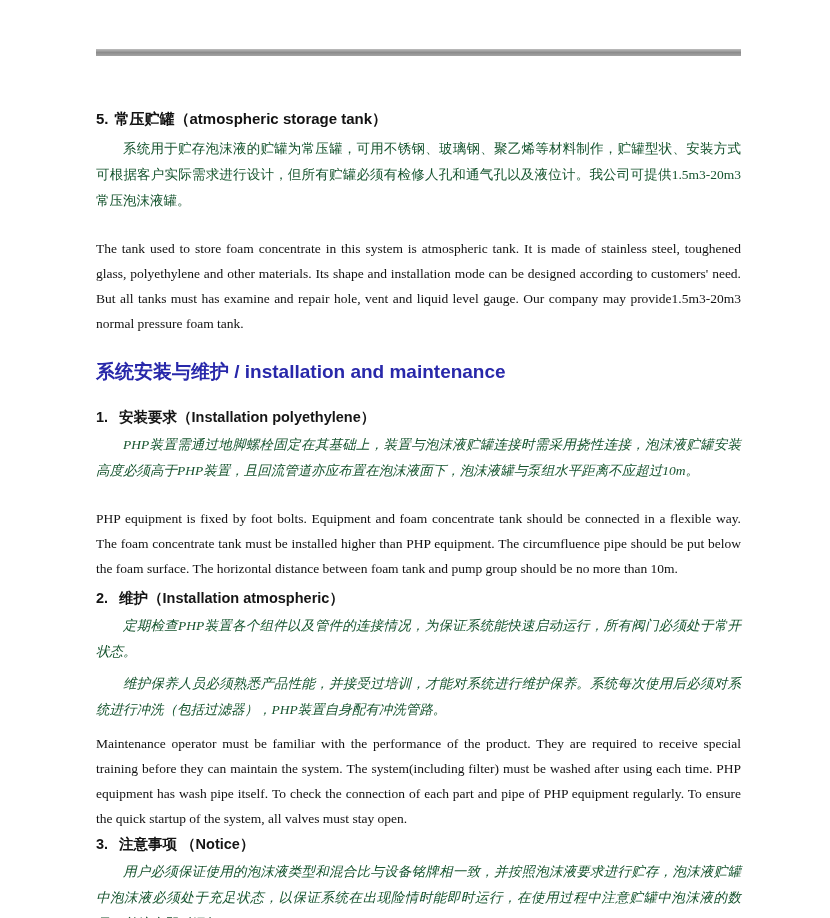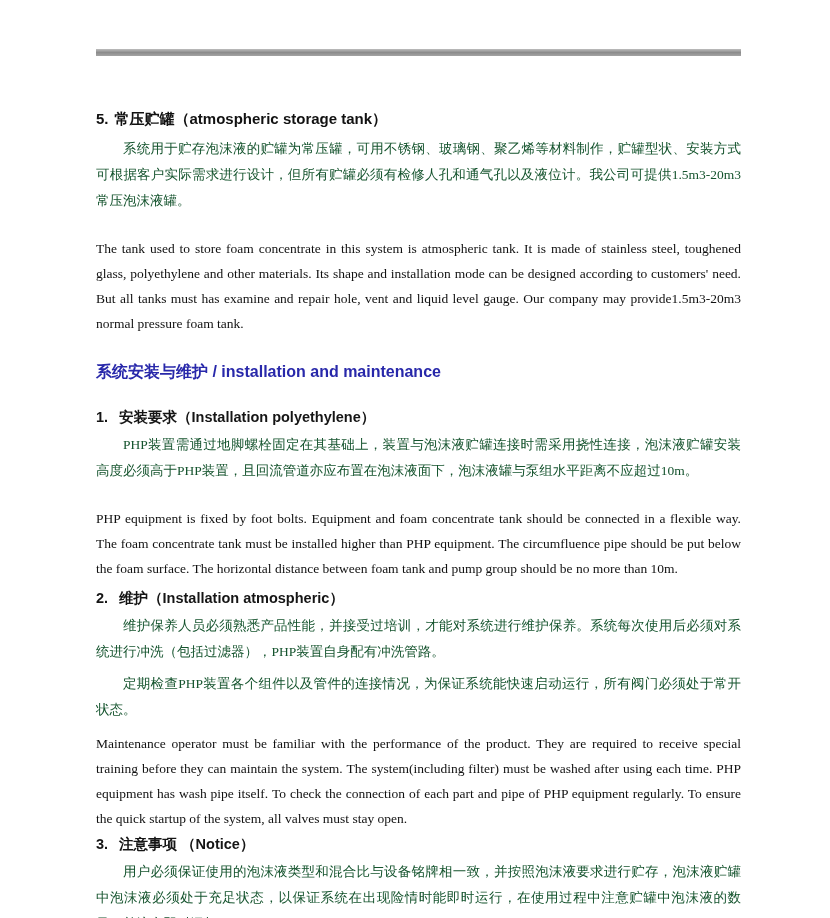--- a/index.html
+++ b/index.html
@@ -45,37 +45,37 @@
   .en {
     font-size: 13.5px;
     line-height: 25px;
     text-align: justify;
     color: #111111;
     margin-top: 22px;
   }
   .h-blue {
     font-family: "Liberation Sans", sans-serif;
     font-weight: bold;
-    font-size: 16px;
+    font-size: 19px;
     line-height: 20px;
     margin-top: 26px;
   }
   .item-heading {
     font-family: "Liberation Sans", sans-serif;
     font-weight: 600;
     font-size: 14.5px;
     line-height: 17px;
     color: #151515;
     display: flex;
     gap: 11px;
   }
   .item-1 .item-heading { margin-top: 27px; }
   .item-2 .item-heading { margin-top: 9px; }
   .item-3 .item-heading { margin-top: 5px; }
-  .item .zh { margin-top: 6px; }
+  .item .zh { margin-top: 6px; font-style: italic; }
   .item .en { }
   .item-2 .en { margin-top: 8px; }
 </style>
 </head>
 <body>
 
 <div class="content">
 
   <div class="divider"></div>
 
@@ -98,22 +98,22 @@
       </h3>
       <p class="zh">PHP装置需通过地脚螺栓固定在其基础上，装置与泡沫液贮罐连接时需采用挠性连接，泡沫液贮罐安装高度必须高于PHP装置，且回流管道亦应布置在泡沫液面下，泡沫液罐与泵组水平距离不应超过10m。</p>
       <p class="en">PHP equipment is fixed by foot bolts. Equipment and foam concentrate tank should be connected in a flexible way. The foam concentrate tank must be installed higher than PHP equipment. The circumfluence pipe should be put below the foam surface. The horizontal distance between foam tank and pump group should be no more than 10m.</p>
     </div>
 
     <div class="item item-2">
       <h3 class="item-heading">
         <span>2.</span>
         <span>维护（Installation atmospheric）</span>
       </h3>
+      <p class="zh follow">定期检查PHP装置各个组件以及管件的连接情况，为保证系统能快速启动运行，所有阀门必须处于常开状态。</p>
       <p class="zh">维护保养人员必须熟悉产品性能，并接受过培训，才能对系统进行维护保养。系统每次使用后必须对系统进行冲洗（包括过滤器），PHP装置自身配有冲洗管路。</p>
-      <p class="zh follow">定期检查PHP装置各个组件以及管件的连接情况，为保证系统能快速启动运行，所有阀门必须处于常开状态。</p>
       <p class="en">Maintenance operator must be familiar with the performance of the product. They are required to receive special training before they can maintain the system. The system(including filter) must be washed after using each time. PHP equipment has wash pipe itself. To check the connection of each part and pipe of PHP equipment regularly. To ensure the quick startup of the system, all valves must stay open.</p>
     </div>
 
     <div class="item item-3">
       <h3 class="item-heading">
         <span>3.</span>
         <span>注意事项 （Notice）</span>
       </h3>
       <p class="zh">用户必须保证使用的泡沫液类型和混合比与设备铭牌相一致，并按照泡沫液要求进行贮存，泡沫液贮罐中泡沫液必须处于充足状态，以保证系统在出现险情时能即时运行，在使用过程中注意贮罐中泡沫液的数量，并注意即时添加。</p>
 

